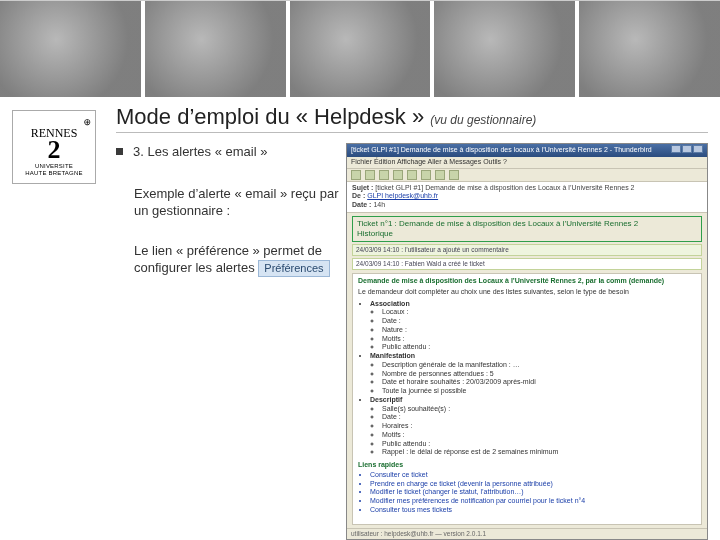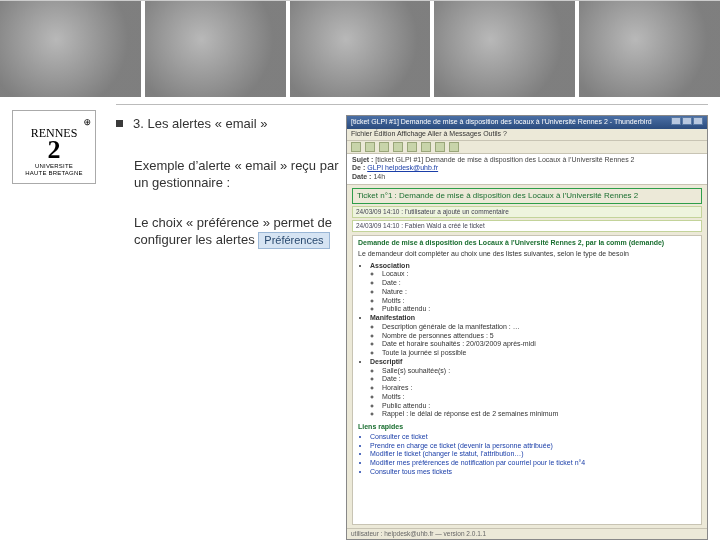--- a/index.html
+++ b/index.html
@@ -199,31 +199,34 @@
     <div class="logo-box">
       <div style="text-align:right;font-size:9px;padding-right:4px;">⊕</div>
       <div class="rennes">RENNES</div>
       <div class="two">2</div>
       <div class="sub">UNIVERSITE</div>
       <div class="sub">HAUTE BRETAGNE</div>
     </div>
   </div>
 
   <div class="content-col">
+    <h1 class="title">
+      <span>Mode d’emploi du « Helpdesk » </span><span class="sub">(vu du gestionnaire)</span>
+    </h1>
     <hr class="thin-rule">
 
     <div class="body-row">
       <div class="left-text">
         <div class="section-head">
           <span class="bullet"></span>
           <span class="section-title">3. Les alertes « email »</span>
         </div>
         <p>Exemple d’alerte « email » reçu par un gestionnaire :</p>
         <p>
-          <span>Le choix « préférence » permet de configurer les alertes</span>
+          <span>Le lien « préférence » permet de configurer les alertes</span>
           <span class="pref-badge">Préférences</span>
         </p>
       </div>
 
       <div class="mail-shot">
         <div class="mail-title">
           <span>[ticket GLPI #1] Demande de mise à disposition des locaux à l’Université Rennes 2 - Thunderbird</span>
           <span class="winbtns">
             <span></span><span></span><span></span>
           </span>
@@ -239,20 +242,21 @@
             <i></i>
             <i></i>
         </div>
         <div class="mail-head">
           <div class="line"><b>Sujet :</b> <span>[ticket GLPI #1] Demande de mise à disposition des Locaux à l’Université Rennes 2</span></div>
           <div class="line"><b>De :</b> <span class="link">GLPI helpdesk@uhb.fr</span></div>
           <div class="line"><b>Date :</b> <span>14h</span></div>
         </div>
         <div class="obj-box">
           <div>Ticket n°1 : Demande de mise à disposition des Locaux à l’Université Rennes 2</div>
+          <div>Historique</div>
         </div>
         <div class="tstamp">24/03/09 14:10 : l’utilisateur a ajouté un commentaire</div>
         <div class="tstamp" style="background:#fff;">24/03/09 14:10 : Fabien Wald a créé le ticket</div>
 
         <div class="mail-body">
           <div class="hd">Demande de mise à disposition des Locaux à l’Université Rennes 2, par la comm (demande)</div>
           <div>Le demandeur doit compléter au choix une des listes suivantes, selon le type de besoin</div>
 
           <div class="sec">
             <ul>

